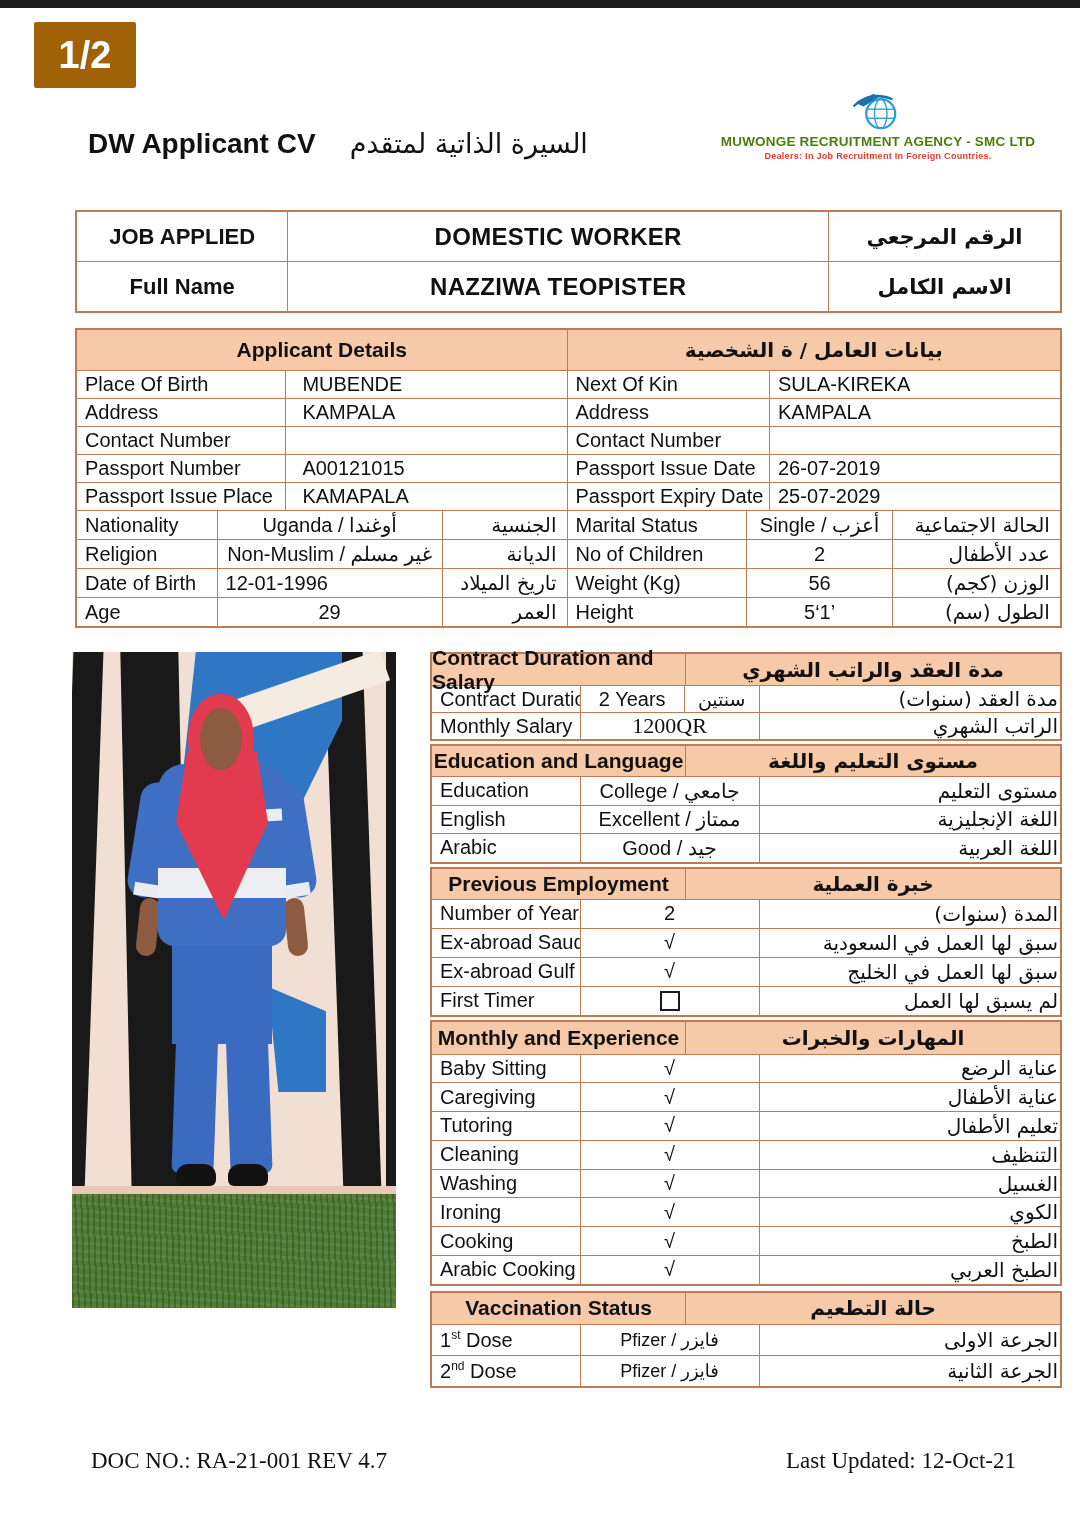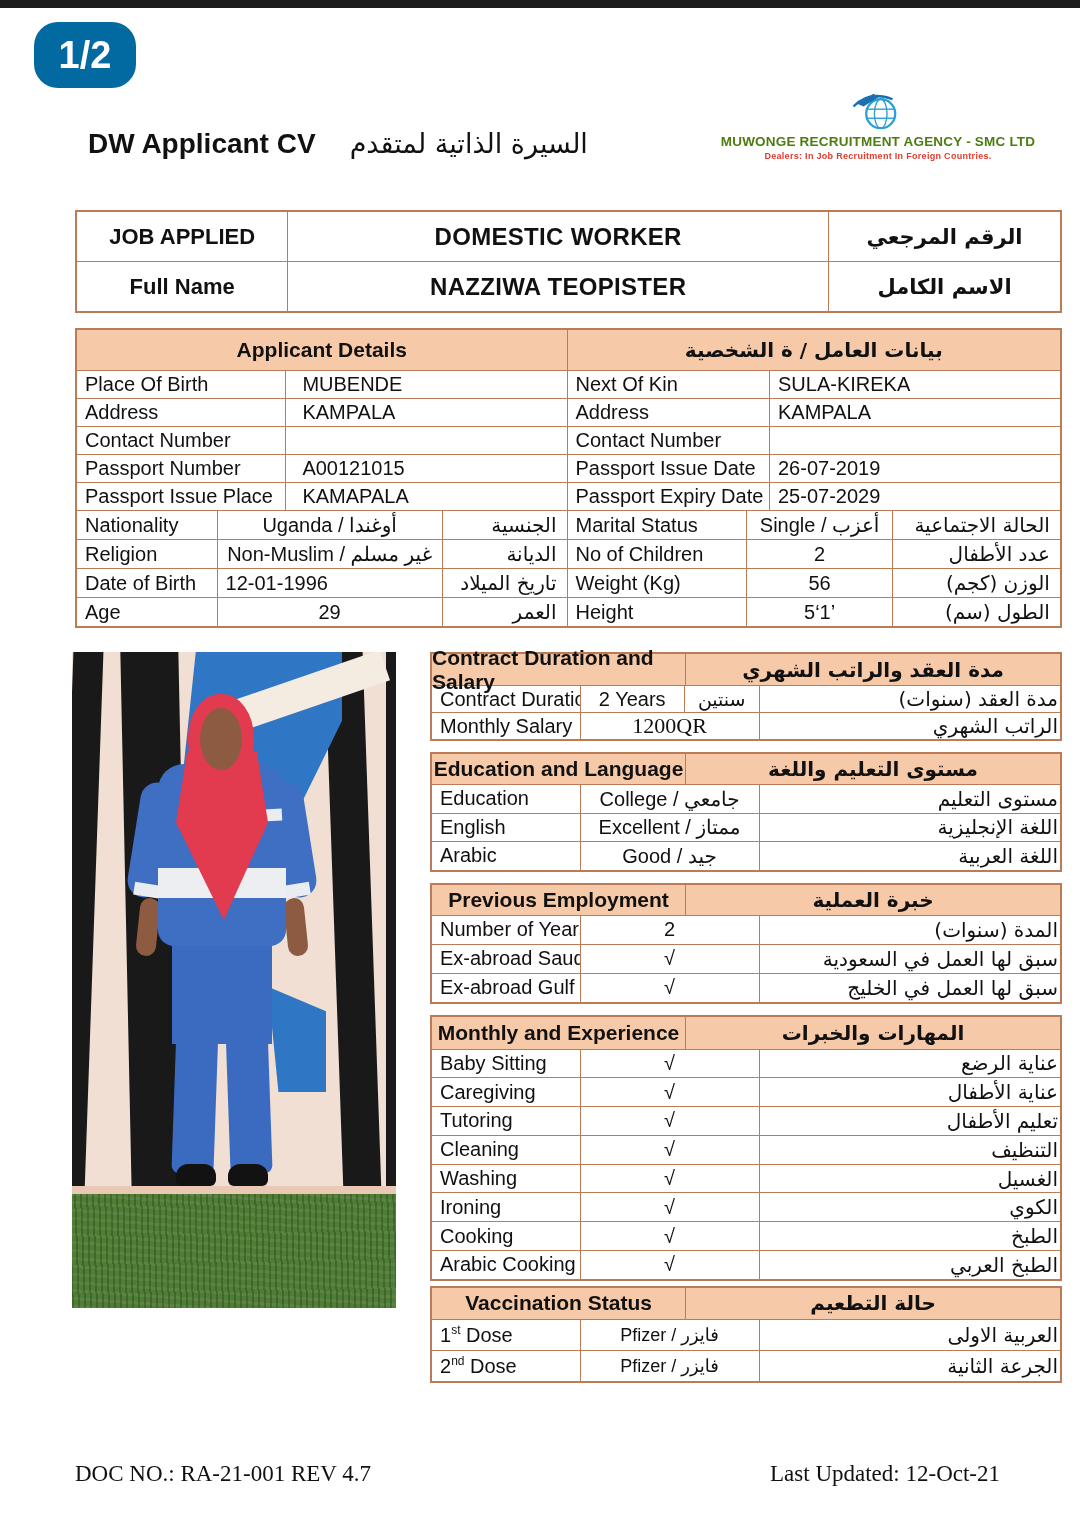--- a/index.html
+++ b/index.html
@@ -1,20 +1,20 @@
 <!DOCTYPE html>
 <html><head>
 <meta charset="utf-8">
 <style>
   html,body{margin:0;padding:0;background:#fff;}
   .page{position:relative;width:1080px;height:1537px;background:#fff;overflow:hidden;
         font-family:"Liberation Sans",sans-serif;color:#111;}
   .topbar{position:absolute;left:0;top:0;width:100%;height:8px;background:#1d1d1d;}
-  .badge{position:absolute;left:34px;top:22px;width:102px;height:66px;background:#0369a1;
-         border-radius:24px;color:#fff;font-size:38px;font-weight:bold;
+  .badge{position:absolute;left:34px;top:22px;width:102px;height:66px;background:#a16207;
+         border-radius:2px;color:#fff;font-size:38px;font-weight:bold;
          display:flex;align-items:center;justify-content:center;}
   .doc-header{position:absolute;left:88px;top:128px;display:flex;align-items:baseline;gap:34px;}
   .title-en{font-size:28px;font-weight:bold;}
   .title-ar{font-size:27px;font-family:"DejaVu Sans",sans-serif;}
   .logo{position:absolute;left:726px;top:88px;width:304px;display:flex;flex-direction:column;
         align-items:center;line-height:1.25;}
   .logo-name{color:#4d7c0f;font-weight:bold;font-size:13.5px;white-space:nowrap;letter-spacing:.2px;}
   .logo-tag{color:#e23b2e;font-weight:bold;font-size:9px;letter-spacing:.3px;white-space:nowrap;}
 
   
@@ -41,21 +41,21 @@
   .app-tbl .th-row{height:40px;}
   .thl{width:49.8%;justify-content:center;font-size:21px;}
   .thr{width:50.2%;justify-content:center;font-size:20px;}
   .row4{height:27px;font-size:20px;}
   .row6{height:28px;font-size:20px;}
   .a1{width:21.2%;}.a2{width:28.6%;padding-left:16px;}.a3{width:20.6%;}.a4{width:29.6%;padding-left:8px;}
   .b1{width:14.2%;}.b2{width:22.9%;}.b3{width:12.7%;}.b4{width:18.3%;}.b5{width:14.8%;}.b6{width:17.1%;}
 
   
   .right-col{position:absolute;left:430px;top:652px;width:632px;}
-  .sec{border:2px solid #bb7b57;background:#fff;margin-bottom:11px;}
+  .sec{border:2px solid #bb7b57;background:#fff;margin-bottom:3px;}
   .sec-h{display:flex;background:#f6c9a8;font-weight:bold;}
   .sh-en{width:40.3%;display:flex;align-items:center;justify-content:center;font-size:21px;}
   .sh-ar{flex:1;display:flex;align-items:center;justify-content:center;font-size:20px;
          border-left:1.6px solid #bb7b57;}
   .r1{width:23.5%;font-size:20px;}
   .r2{width:28.5%;justify-content:center;font-size:20px;}
   .r3{flex:1;direction:rtl;padding-right:2px;font-size:20px;}
   .rc2a{width:16.6%;justify-content:center;font-size:20px;}
   .rc2b{width:11.9%;justify-content:center;font-size:19px;}
   .sec-contract .sec-h{height:31px;} .sec-contract .tr{height:26px;}
@@ -63,23 +63,23 @@
   .sec-prev .sec-h{height:30px;}     .sec-prev .tr{height:28px;}
   .sec-skills{margin-bottom:5px;}
   .sec-skills .sec-h{height:32px;}   .sec-skills .tr{height:27.8px;}
   .sec-vacc .sec-h{height:31px;}     .sec-vacc .tr{height:30px;}
   .serif{font-family:"Liberation Serif",serif;font-size:22px;}
   .chkbox{width:16px;height:16px;border:2px solid #1a1a1a;background:#fff;}
   .dose-wrap{display:block;}
   .dose-wrap sup{font-size:12px;}
 
   
-  .footer{position:absolute;left:75px;top:1448px;width:983px;display:flex;
+  .footer{position:absolute;left:91px;top:1448px;width:983px;display:flex;
           justify-content:space-between;padding-right:0;box-sizing:border-box;
-          font-family:"Liberation Serif",serif;font-size:23px;margin-top:13px;}
+          font-family:"Liberation Serif",serif;font-size:23px;}
   .footer .right{margin-right:58px;}
 
   
   .photo{position:absolute;left:72px;top:652px;width:324px;height:656px;background:#f1dfd3;overflow:hidden;}
   .photo *{position:absolute;}
   .stripe{top:-10px;height:560px;background:#191919;}
   .st1{left:-8px;width:30px;transform:rotate(2deg);}
   .st2{left:54px;width:58px;transform:rotate(-1.2deg);}
   .st5{left:152px;width:38px;height:240px;transform:rotate(-1deg);}
   .st3{left:262px;width:38px;transform:rotate(-2deg);}
@@ -310,20 +310,27 @@
       <div class="tr">
         <div class="td r1">Ex-abroad Saudi</div>
         <div class="td r2">√</div>
         <div class="td r3 arfont" dir="rtl">سبق لها العمل في السعودية</div>
       </div>
       <div class="tr">
         <div class="td r1">Ex-abroad Gulf</div>
         <div class="td r2">√</div>
         <div class="td r3 arfont" dir="rtl">سبق لها العمل في الخليج</div>
       </div>
+      <div class="tr">
+        <div class="td r1">First Timer</div>
+        <div class="td r2">
+            <span class="chkbox"></span>
+          </div>
+        <div class="td r3 arfont" dir="rtl">لم يسبق لها العمل</div>
+      </div>
     </div>
 
     <div class="sec sec-skills">
       <div class="sec-h">
         <div class="sh-en">Monthly and Experience</div>
         <div class="sh-ar arfont" dir="rtl">المهارات والخبرات</div>
       </div>
       <div class="tr">
         <div class="td r1">Baby Sitting</div>
         <div class="td r2">√</div>
@@ -369,21 +376,21 @@
     <div class="sec sec-vacc">
       <div class="sec-h">
         <div class="sh-en">Vaccination Status</div>
         <div class="sh-ar arfont" dir="rtl">حالة التطعيم</div>
       </div>
       <div class="tr">
         <div class="td r1">
           <span class="dose-wrap"><span>1</span><sup>st</sup> <span>Dose</span></span>
         </div>
         <div class="td r2" style="font-size:18px;">Pfizer / فايزر</div>
-        <div class="td r3 arfont" dir="rtl">العربية الاولى</div>
+        <div class="td r3 arfont" dir="rtl">الجرعة الاولى</div>
       </div>
       <div class="tr">
         <div class="td r1">
           <span class="dose-wrap"><span>2</span><sup>nd</sup> <span>Dose</span></span>
         </div>
         <div class="td r2" style="font-size:18px;">Pfizer / فايزر</div>
         <div class="td r3 arfont" dir="rtl">الجرعة الثانية</div>
       </div>
     </div>
 

